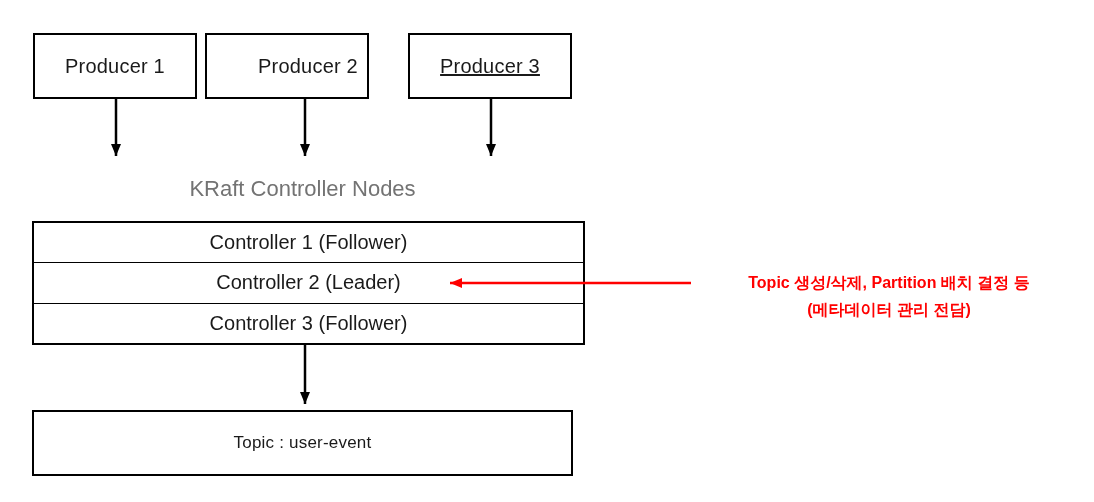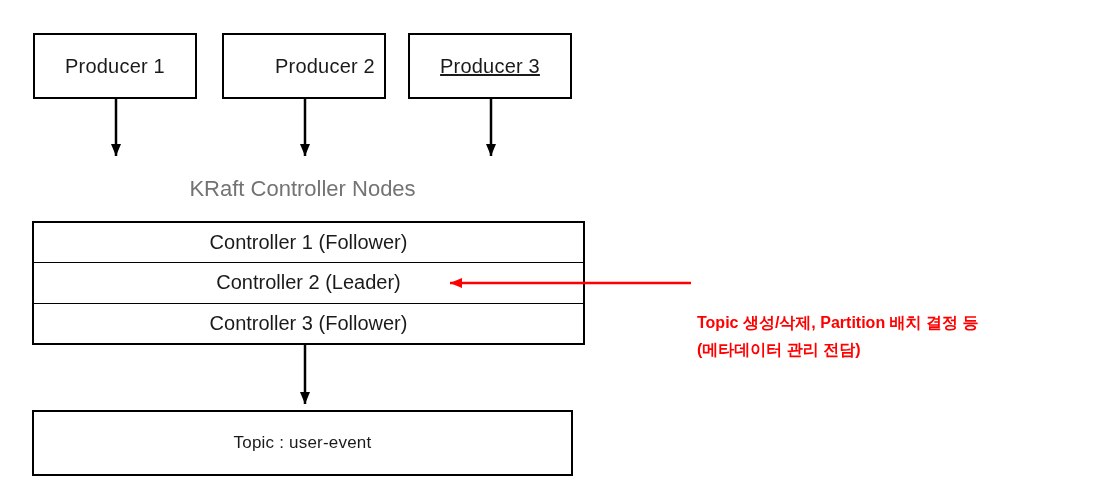--- a/index.html
+++ b/index.html
@@ -26,21 +26,21 @@
     justify-content: center;
     font-size: 20px;
     letter-spacing: 0.2px;
   }
   .producer {
     top: 33px;
     width: 164px;
     height: 66px;
   }
   .producer-1 { left: 33px; }
-  .producer-2 { left: 222px; padding-left: 42px; }
+  .producer-2 { left: 205px; padding-left: 42px; }
   .producer-3 { left: 408px; text-decoration: underline; }
 
   .group-title {
     position: absolute;
     left: 32px;
     top: 176px;
     width: 541px;
     text-align: center;
     font-size: 22px;
     color: #737373;
@@ -76,27 +76,26 @@
     width: 541px;
     height: 66px;
     font-size: 17px;
   }
 
   .annotation {
     position: absolute;
     left: 697px;
     top: 269px;
     width: 384px;
-    text-align: left;
+    text-align: center;
     font-size: 16px;
     font-weight: bold;
     line-height: 27px;
     color: #ff0000;
     white-space: nowrap;
-    margin-top: 40px;
   }
   .annotation .line2 {
     white-space: nowrap;
   }
 
   svg.overlay {
     position: absolute;
     left: 0;
     top: 0;
     width: 1094px;

